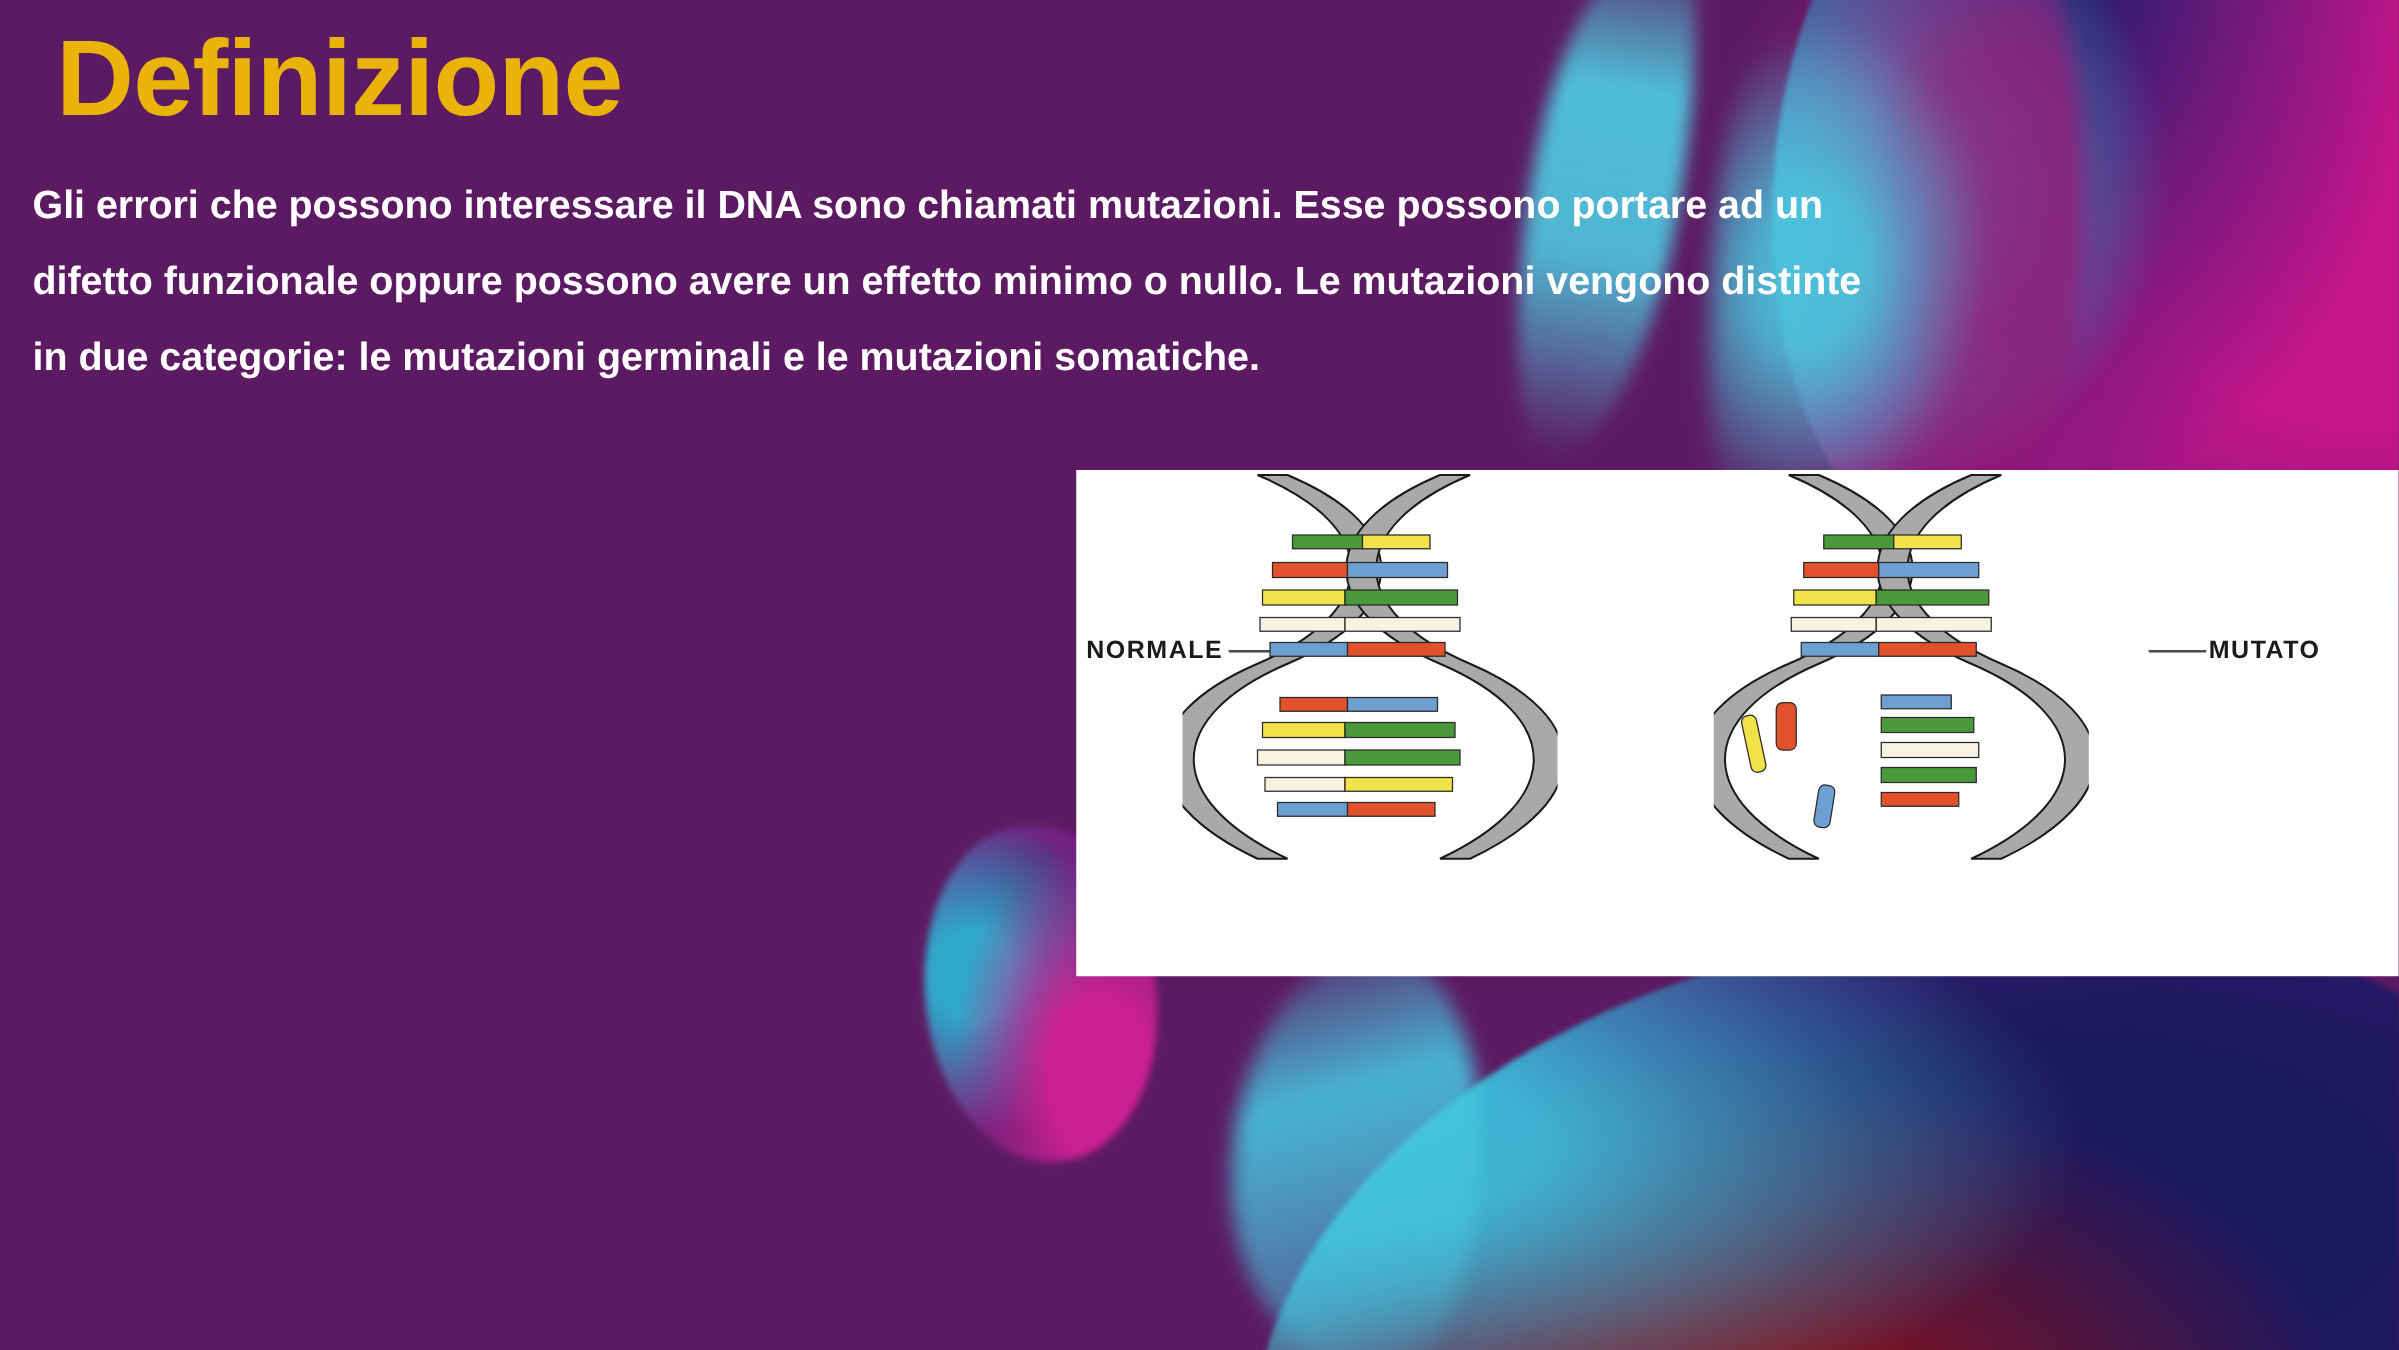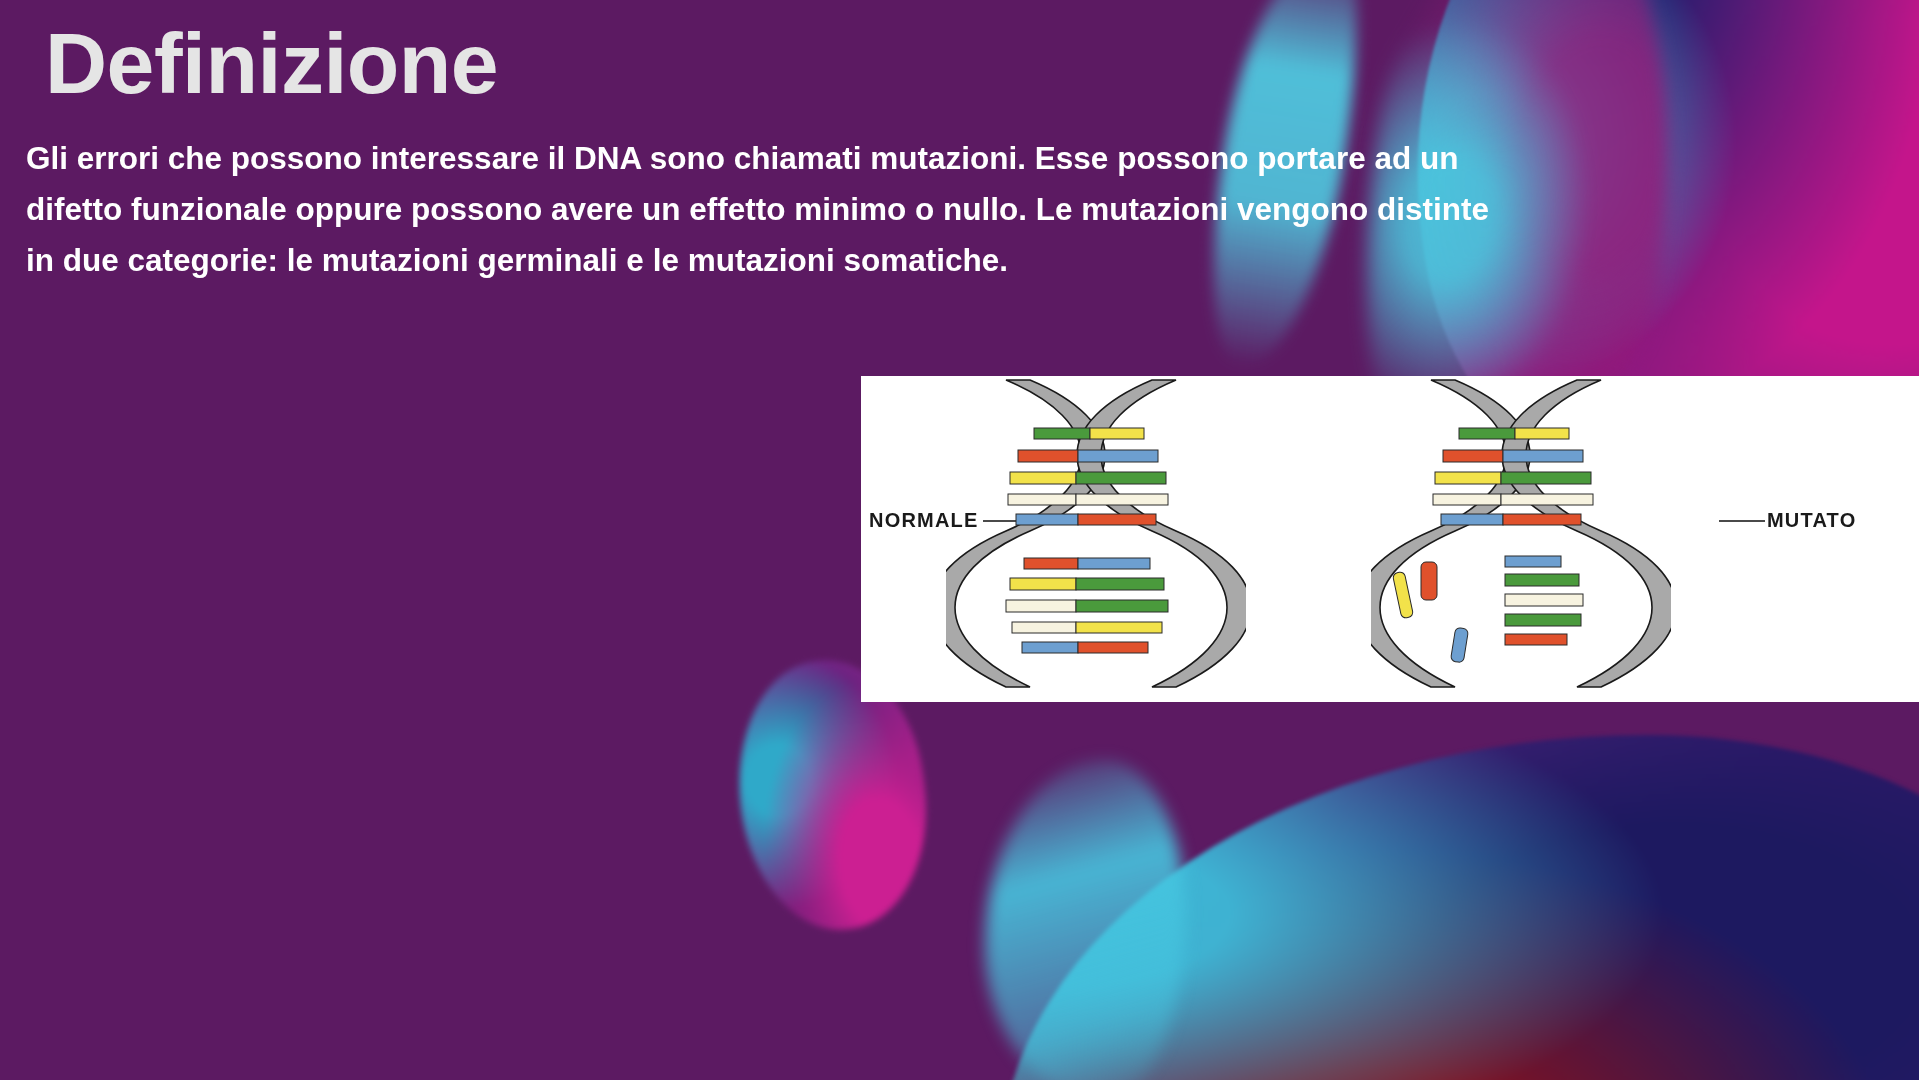--- a/index.html
+++ b/index.html
@@ -79,41 +79,41 @@
     border-radius:60% 40% 40% 60% / 55% 45% 55% 45%;
     background:linear-gradient(165deg, rgba(70,198,224,0.0) 0%, rgba(70,198,224,0.9) 35%, rgba(70,198,224,0.5) 75%, rgba(70,198,224,0) 100%);
     filter:blur(8px);
   }
 
   
   #content { position:relative; z-index:2; width:1919px; height:1080px; }
 
   #page-title {
     position:absolute; left:45px; top:18px;
-    font-size:86px; font-weight:bold; color:#e5e5e5;
+    font-size:86px; font-weight:bold; color:#eab308;
     letter-spacing:-0.5px; line-height:1.05;
   }
 
   #intro-paragraph {
     position:absolute; left:26px; top:133px; width:1490px;
     font-size:31.5px; font-weight:bold; color:#ffffff;
-    line-height:51px; text-align:left;
+    line-height:61px; text-align:left;
   }
 
   #detail-paragraph {
     position:absolute; left:40px; top:382px; width:795px;
     font-size:30.5px; font-weight:bold; color:#ffffff;
     line-height:47.5px; text-align:justify;
     text-justify:inter-word;
   }
 
   
   #dna-figure {
     position:absolute; left:861px; top:376px;
-    width:1058px; height:326px;
+    width:1058px; height:405px;
     background:#ffffff; overflow:hidden;
   }
   .helix-wrap { position:absolute; top:0; width:300px; height:315px; }
   .helix-normal { left:85px; }
   .helix-mutato { left:510px; }
 
   .figure-label {
     position:absolute; top:133px;
     font-family:"Liberation Sans", sans-serif;
     font-size:20px; font-weight:bold; color:#1a1a1a;

